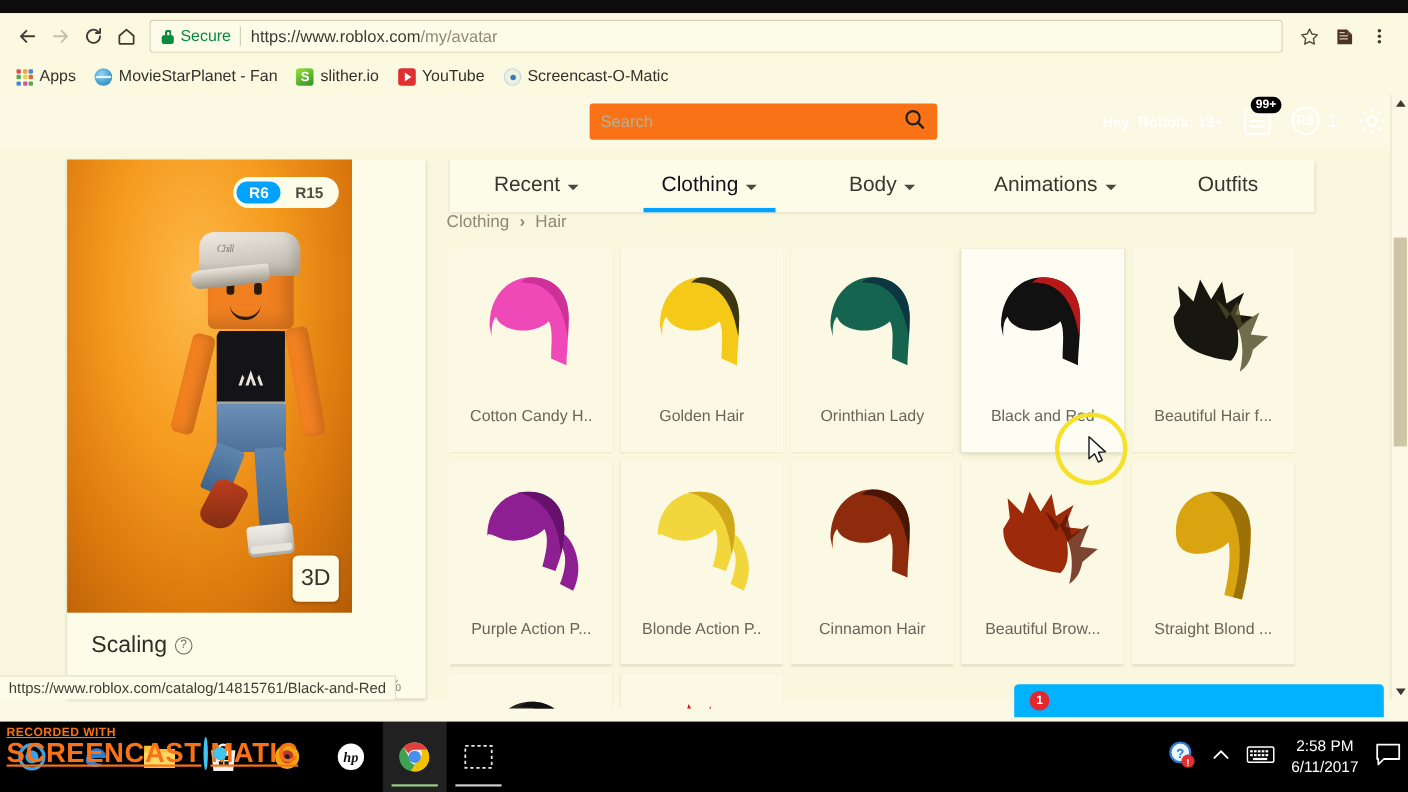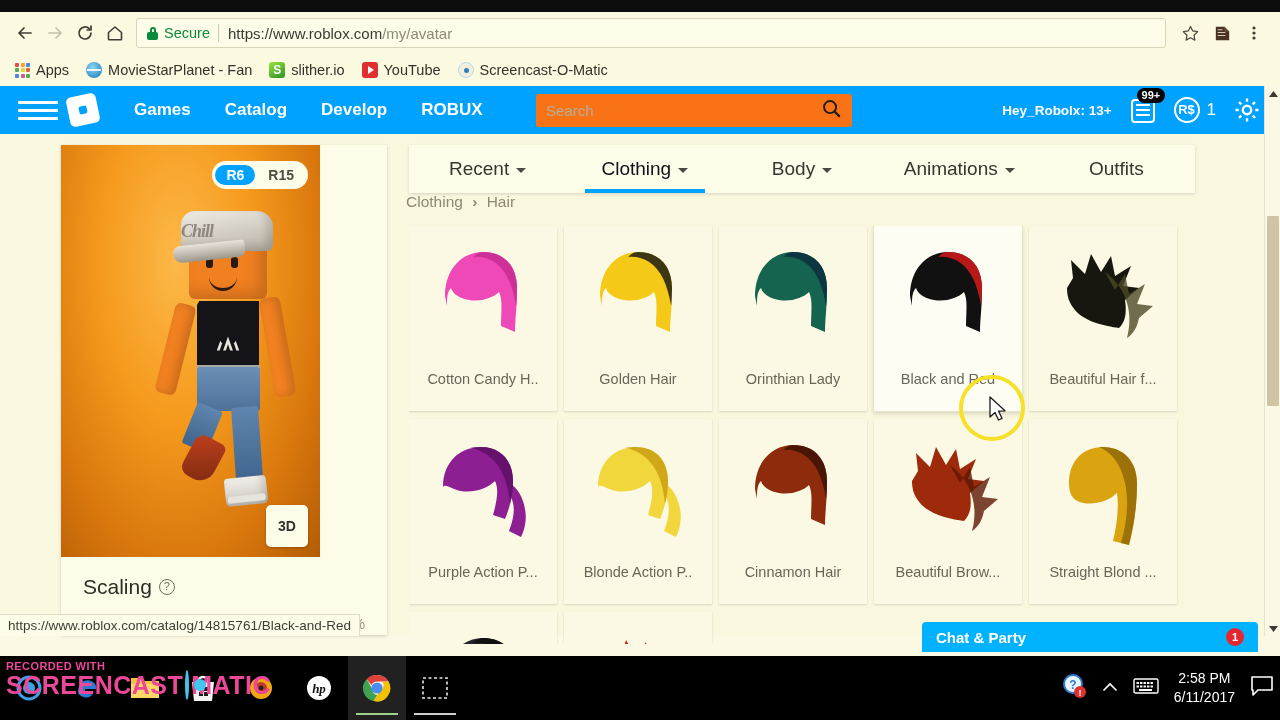--- a/index.html
+++ b/index.html
@@ -100,38 +100,37 @@
   }
   .r-toggle {
     position:absolute; right:12px; top:16px; height:28px; background:#fdfce9;
     border-radius:14px; display:flex; align-items:center; padding:3px; gap:2px; z-index:5;
   }
   .r-toggle .opt { font-size:14px; font-weight:bold; padding:2px 11px; border-radius:12px; color:#4d4d42; }
   .r-toggle .opt.on { background:#00a2ff; color:#fff; }
   .btn3d {
     position:absolute; right:12px; bottom:10px; width:42px; height:42px;
     background:#fdfce9; border-radius:5px; display:flex; align-items:center;
-    justify-content:center; font-size:14px; color:#33332c; z-index:5;
+    justify-content:center; font-size:21px; color:#33332c; z-index:5;
     box-shadow:0 1px 3px rgba(0,0,0,.25);
-    font-weight:bold;
   }
   .scaling-area { position:absolute; left:0; top:412px; width:326px; height:76px; padding:18px 22px 0 22px; }
   .scaling-title { font-size:21px; color:#2d2d26; display:flex; align-items:center; gap:7px; }
   .help-circle { width:16px; height:16px; border:1.6px solid #6e6e60; border-radius:50%; font-size:11px; color:#6e6e60; text-align:center; line-height:13px; }
   .scaling-row { display:flex; justify-content:space-between; margin-top:16px; font-size:15px; color:#9d9a85; }
 
   
   .fig { position:absolute; left:96px; top:40px; width:150px; height:360px; }
   .fig .head { position:absolute; left:32px; top:48px; width:78px; height:66px; background:#f08020; border-radius:6px; box-shadow: inset -8px -6px 14px rgba(0,0,0,.17); }
   .fig .eye { position:absolute; width:7px; height:11px; background:#2a1a0c; border-radius:3px; top:72px; }
   .fig .eye.l { left:49px; } .fig .eye.r { left:74px; }
   .fig .smile { position:absolute; left:52px; top:92px; width:28px; height:14px; border-bottom:3px solid #2a1a0c; border-radius:0 0 18px 18px; }
   .fig .cap { position:absolute; left:24px; top:26px; width:92px; height:40px; background:linear-gradient(170deg,#f0ece4,#b8b2a6); border-radius:14px 16px 6px 6px; box-shadow: inset -6px -5px 10px rgba(0,0,0,.15); }
   .fig .brim { position:absolute; left:16px; top:58px; width:72px; height:17px; background:linear-gradient(180deg,#e9e4da,#9c968a); border-radius:12px 5px 10px 14px; transform:rotate(-6deg); }
-  .fig .captxt { position:absolute; left:24px; top:36px; font-size:18px; color:#8e887c; font-family:"Liberation Serif", serif; font-style:italic; letter-spacing:-1px;font-weight:bold; }
+  .fig .captxt { position:absolute; left:40px; top:36px; font-size:10px; color:#8e887c; font-family:"Liberation Serif", serif; font-style:italic; letter-spacing:-1px; }
   .fig .torso { position:absolute; left:40px; top:116px; width:62px; height:68px; background:#141418; border-radius:5px 5px 2px 2px; }
   .fig .strap { position:absolute; top:116px; width:9px; height:16px; background:#141418; }
   .fig .strap.l { left:42px; } .fig .strap.r { left:93px; }
   .fig .logo3 { position:absolute; left:57px; top:150px; width:28px; height:17px; }
   .fig .arm { position:absolute; width:21px; background:#f08020; border-radius:6px; box-shadow: inset -5px 0 9px rgba(0,0,0,.16); }
   .fig .arm.l { left:8px; top:118px; height:92px; transform:rotate(14deg); }
   .fig .arm.r { left:110px; top:112px; height:100px; transform:rotate(-10deg); }
   .fig .pants { position:absolute; left:40px; top:182px; width:63px; height:44px; background:linear-gradient(180deg,#6b8fb5,#4d7199); border-radius:3px; }
   .fig .belt { position:absolute; left:40px; top:180px; width:63px; height:7px; background:#a8a9a2; }
   .fig .leg { position:absolute; width:27px; background:linear-gradient(180deg,#5f86ae,#3f638c); border-radius:3px; }
@@ -192,21 +191,21 @@
     display:flex; align-items:center; padding:0 8px; font-size:13.5px; color:#3d3d34; z-index:35;
   }
 
   
   .taskbar { position:absolute; left:0; bottom:0; width:1280px; height:64px; background:#000; }
   .tb-items { position:absolute; left:0; top:0; height:64px; display:flex; align-items:center; }
   .tb-item { width:58px; height:64px; display:flex; align-items:center; justify-content:center; position:relative; }
   .tb-item.active { background:rgba(255,255,255,.13); }
   .tb-item.active:after { content:""; position:absolute; left:8px; right:8px; bottom:5px; height:2px; background:#9fd08a; }
   .tb-item.open:after { content:""; position:absolute; left:8px; right:8px; bottom:5px; height:2px; background:#cfcfcf; }
-  .watermark { position:absolute; left:6px; top:4px; width:250px; color:#ec4899; z-index:6; pointer-events:none; }
+  .watermark { position:absolute; left:6px; top:4px; width:250px; color:#f97316; z-index:6; pointer-events:none;text-decoration:underline; }
   .wm-top { font-size:11px; font-weight:bold; letter-spacing:.4px; }
   .wm-main { font-size:25px; font-weight:bold; letter-spacing:.5px; display:flex; align-items:center; gap:2px; margin-top:-2px; }
   .wm-o { width:30px; height:30px; border:2.5px solid #41c6ef; border-radius:50%; display:inline-block; position:relative; }
   .wm-o:after { content:""; position:absolute; left:7px; top:7px; width:12px; height:12px; border-radius:50%; background:#41c6ef; }
   .tray { position:absolute; right:6px; top:0; height:64px; display:flex; align-items:center; gap:15px; color:#fff; }
   .clock { text-align:center; font-size:14px; line-height:19px; }
 </style>
 </head>
 <body>
 
@@ -296,35 +295,20 @@
       <span class="bm-label">YouTube</span>
     </div>
     <div class="bm">
       <span class="fav fav-som"></span>
       <span class="bm-label">Screencast-O-Matic</span>
     </div>
   </div>
 
   <div class="page"></div>
 
-  <div class="rbx-nav">
-    <span class="hamburger">
-        <i></i>
-        <i></i>
-        <i></i>
-      </span>
-    <span class="rbx-logo">
-        <span class="sq"></span>
-        <span class="dot"></span>
-      </span>
-    <span class="rbx-link">Games</span>
-    <span class="rbx-link">Catalog</span>
-    <span class="rbx-link">Develop</span>
-    <span class="rbx-link">ROBUX</span>
-  </div>
 
   <div class="rbx-search">
     <input type="text" value="" placeholder="Search" style="">
     <span>
       <svg width="21" height="21" viewBox="0 0 22 22">
           <circle cx="9.5" cy="9.5" r="6.3" stroke="#1d1d18" stroke-width="2" fill="none"></circle>
           <path d="M14.2 14.2 19 19" stroke="#1d1d18" stroke-width="2.3" stroke-linecap="round"></path>
         </svg>
     </span>
   </div>
@@ -549,21 +533,20 @@
         </div>
       </div>
     </div>
 
   <div class="click-ring"></div>
   <svg class="cursor" width="20" height="28" viewBox="0 0 20 28">
     <path d="M2 1 2 21 7 16.5 10.5 24 14 22.3 10.6 15.2 17 14.8z" fill="#ffffff" stroke="#1a1a1a" stroke-width="1.3" stroke-linejoin="round"></path>
   </svg>
 
   <div class="chatbar">
-    <span class="chat-title">Chat &amp; Party</span>
     <span class="chat-badge">1</span>
   </div>
 
   <div class="vscroll">
     <div class="arrow up">
       <svg width="9" height="7" viewBox="0 0 9 7">
           <path d="M4.5 0 9 6H0z" fill="#3a3a31"></path>
         </svg>
     </div>
     <div class="thumb2"></div>

